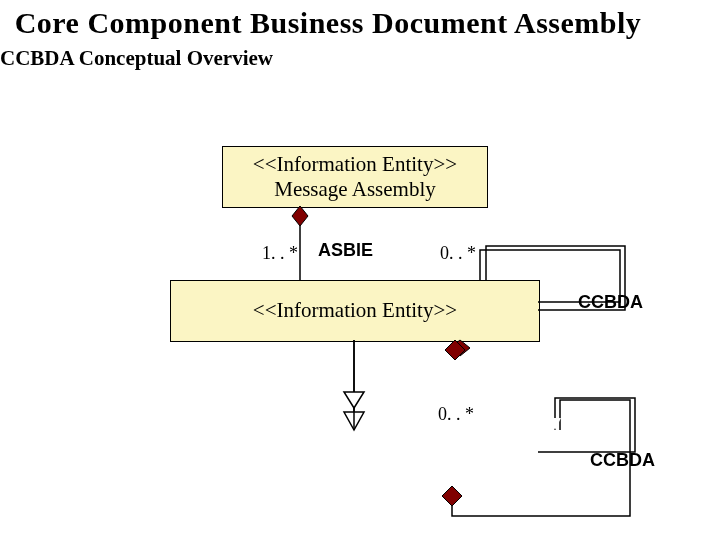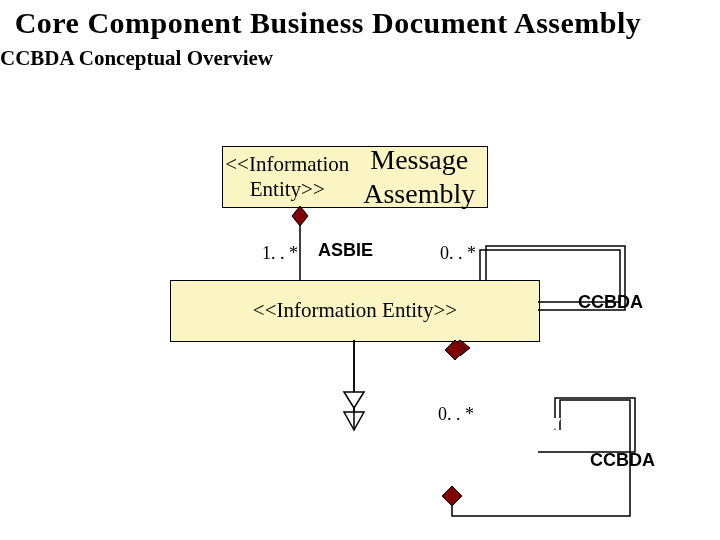--- a/index.html
+++ b/index.html
@@ -1,21 +1,21 @@
 <!DOCTYPE html>
 <html><head>
 <meta charset="utf-8">
 <style>
   html,body{margin:0;padding:0;width:720px;height:540px;background:#fff;font-family:"Times New Roman",Times,serif;color:#000}
   .canvas{position:relative;width:656px;height:540px}
   .title{position:absolute;left:0;right:0;top:6px;text-align:center;font-size:30px;font-weight:700;letter-spacing:.5px}
   .subtitle{position:absolute;left:0;right:0;top:46px;font-size:21px;font-weight:700}
-  .box{position:absolute;background:#fbf5c4;border:1.5px solid #000;text-align:center;display:flex;flex-direction:row;justify-content:center;align-items:center;line-height:1.2}
+  .box{position:absolute;background:#fbf5c4;border:1.5px solid #000;text-align:center;display:flex;flex-direction:column;justify-content:center;align-items:center;line-height:1.2}
   .box .stereo{font-size:21px}
-  .box .name{font-size:28px}
+  .box .name{font-size:21px}
   .lbl{position:absolute;font-size:18px;font-family:"Times New Roman",serif}
   .lbl.bold{font-family:Arial,Helvetica,sans-serif;font-weight:700;font-size:18px}
   svg.conn{position:absolute;left:0;top:0;width:720px;height:540px;pointer-events:none}
 </style>
 </head>
 <body>
 
 <div class="canvas">
 
   <div class="title">Core Component Business Document Assembly</div>

